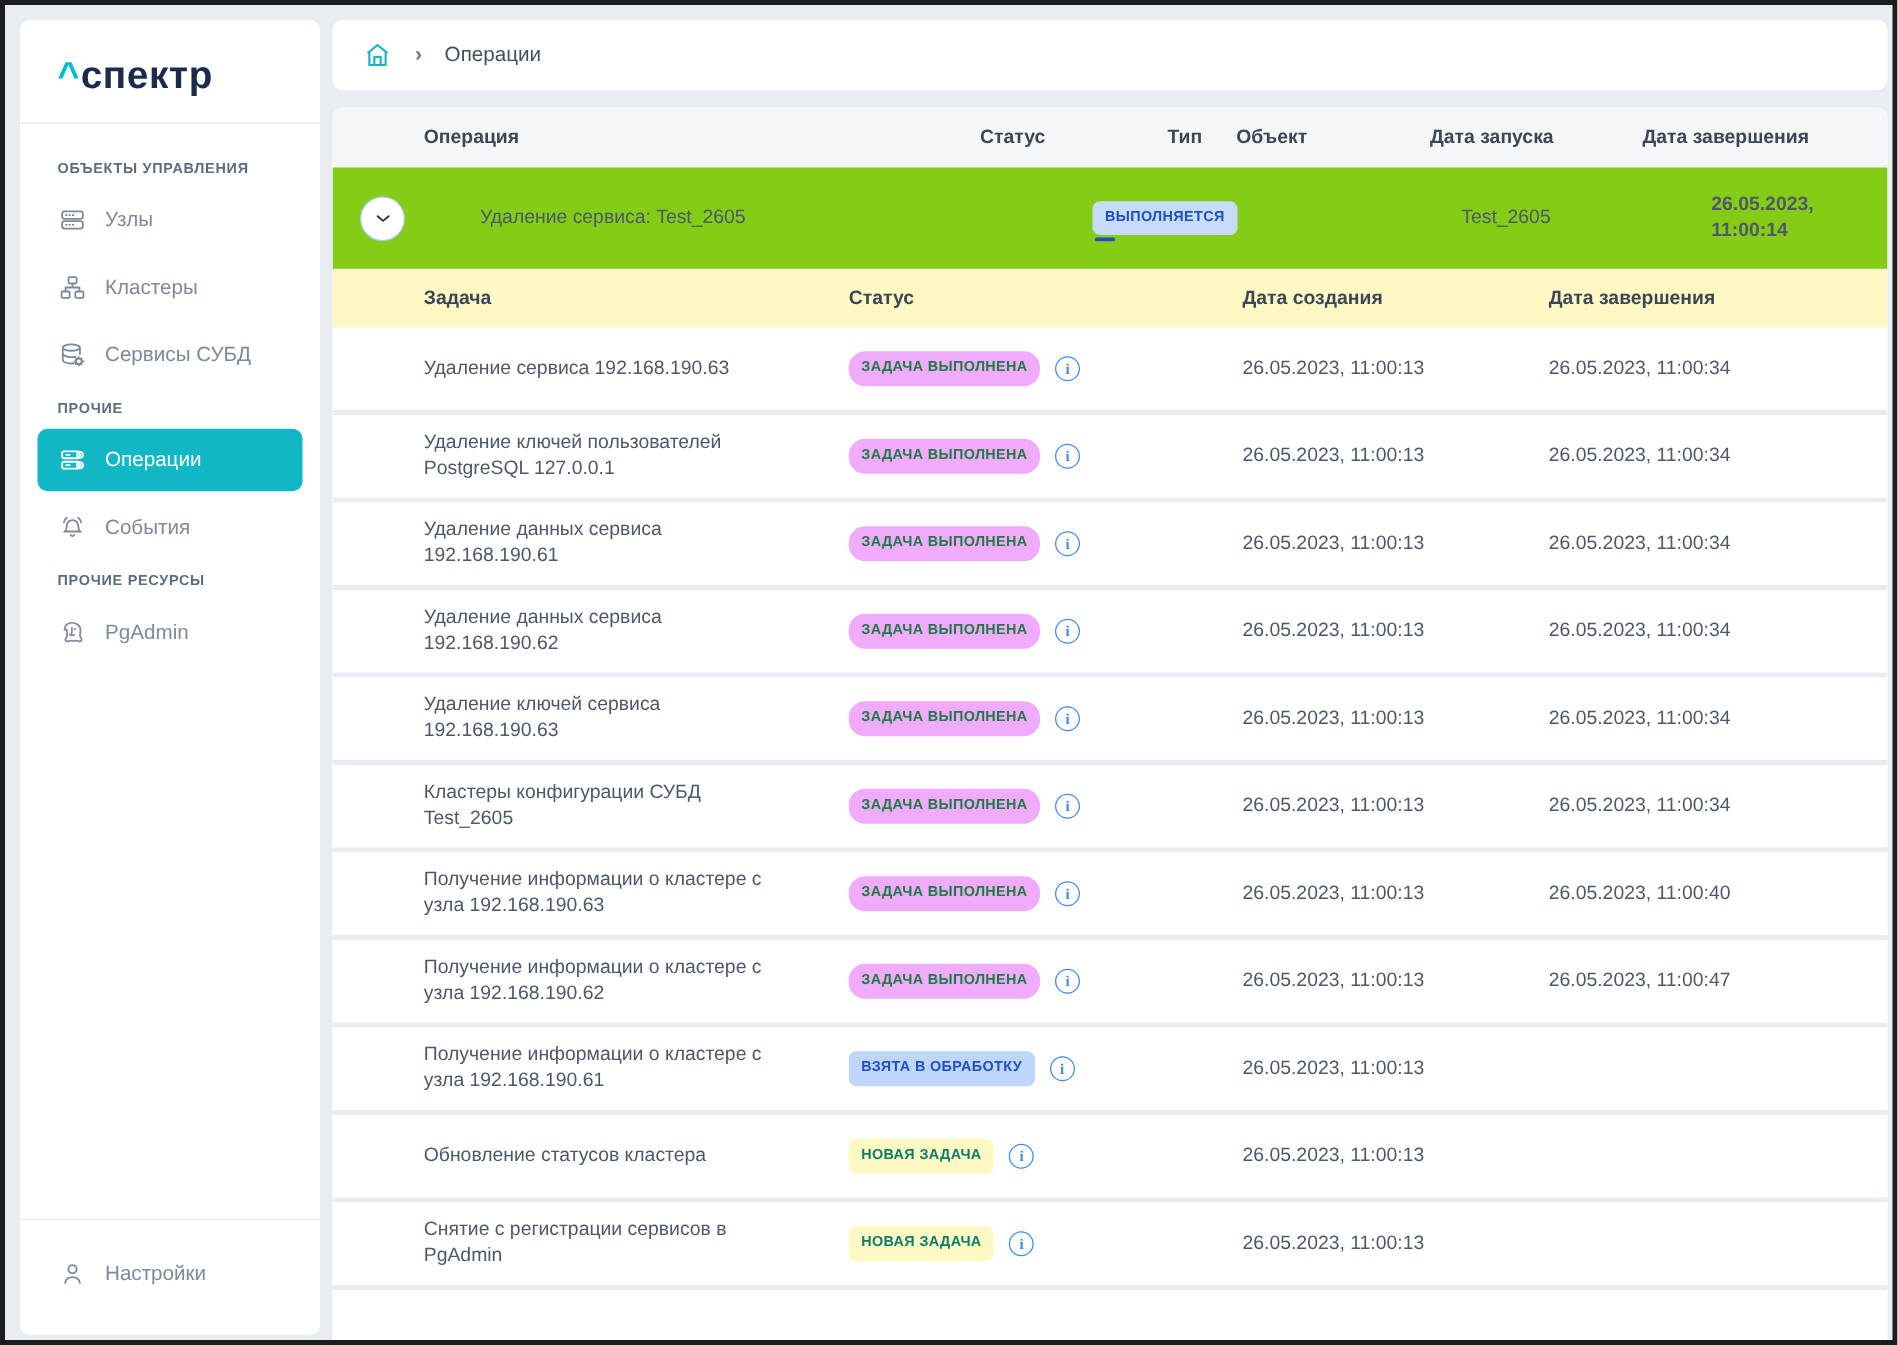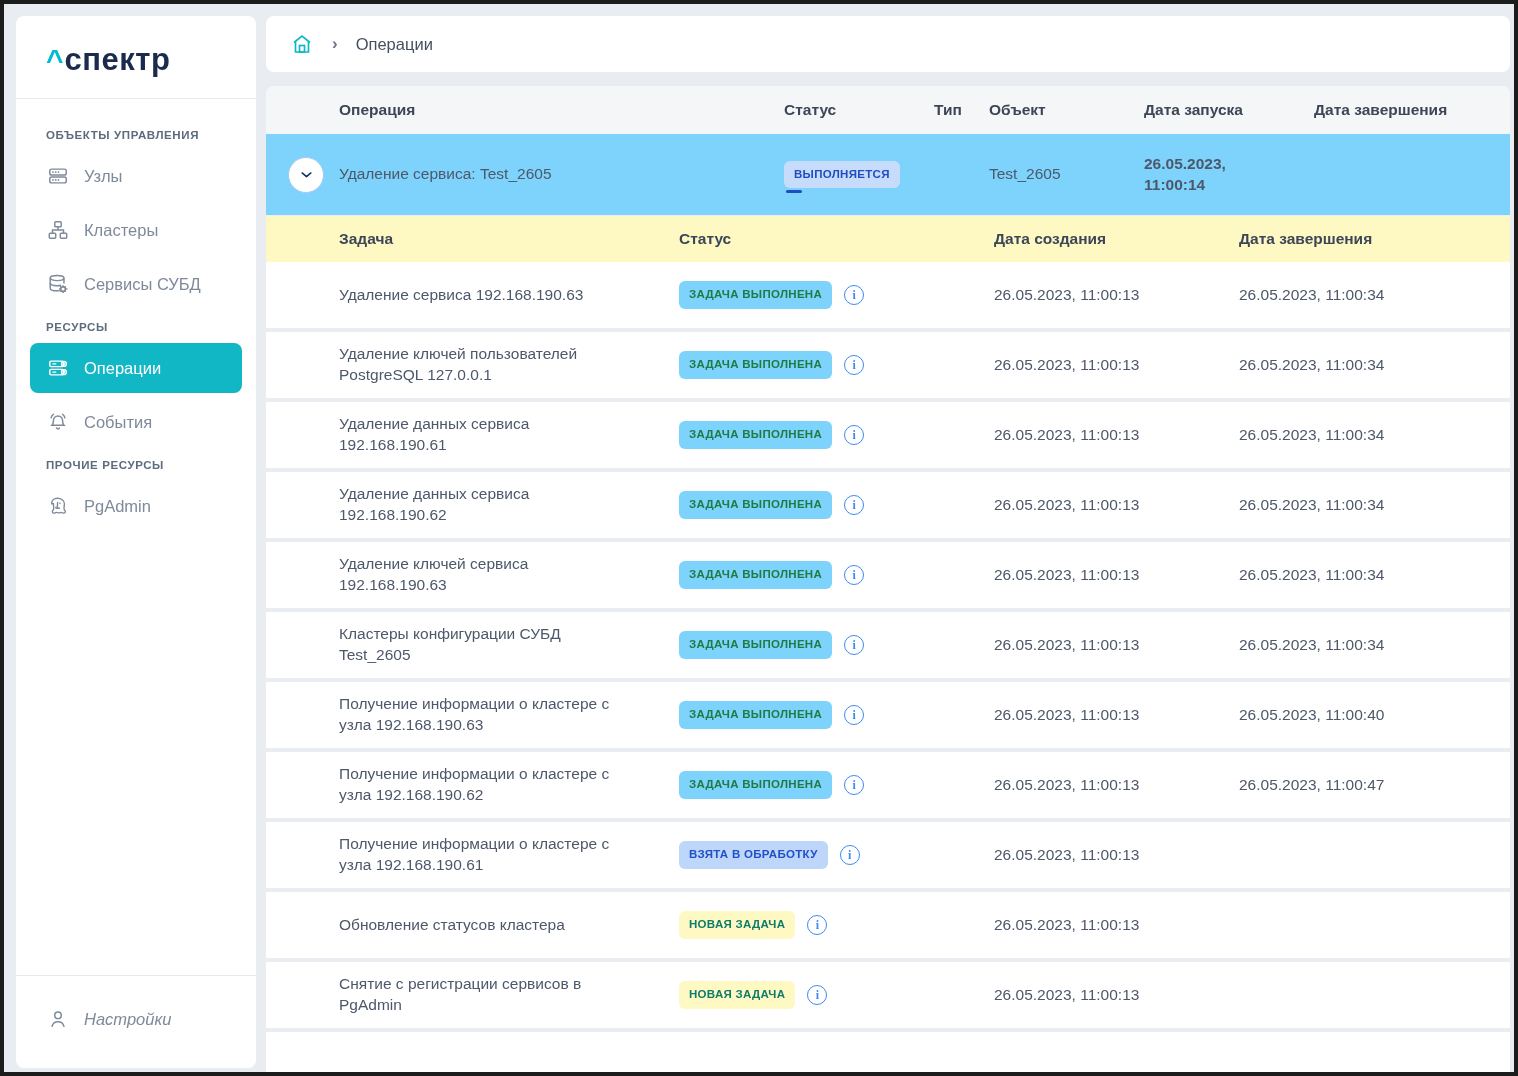--- a/index.html
+++ b/index.html
@@ -24,37 +24,37 @@
   }
   .side-item {
     display:flex; align-items:center; gap:14px; padding:13px 16px;
     border-radius:8px; color:#7e8a9a; font-size:16.5px; cursor:pointer;
     margin-bottom:4px;
   }
   .side-item .icn { width:24px; height:24px; flex:0 0 24px; display:flex; align-items:center; justify-content:center; }
   .side-item svg { stroke:#7e8a9a; }
   .side-item.active { background:#12b7c6; color:#ffffff; }
   .side-item.active svg { stroke:#ffffff; }
-  .sidebar-footer { border-top:1px solid #e6e9ee; padding:18px 14px 20px 14px;font-style:italic; }
+  .sidebar-footer { border-top:1px solid #e6e9ee; padding:18px 14px 20px 14px; }
   
   .main { position:absolute; left:262px; top:12px; width:1244px; height:1060px; }
   .breadcrumb-card {
     background:#ffffff; border-radius:8px; height:56px;
     display:flex; align-items:center; padding:0 24px; gap:18px;
   }
   .crumb-sep { color:#6a7688; font-size:17px; font-weight:bold; }
   .crumb-label { color:#45505f; font-size:16.5px; }
   .table-card {
     margin-top:14px; background:#ffffff; border-radius:8px 8px 0 0;
     height:990px; overflow:hidden;
   }
   .ops-grid { display:grid; grid-template-columns:73px 445px 150px 55px 155px 170px 1fr; align-items:center; }
   .ops-header { background:#f5f6f8; height:48px; }
   .ops-header .hcell { color:#3c4657; font-size:15.5px; font-weight:bold; }
-  .ops-row { height:82px; background:#7dd3fc; border-bottom:1px solid #eceef2; }
+  .ops-row { height:82px; background:#84cc16; border-bottom:1px solid #eceef2;gap:45px; }
   .cell { color:#4d586a; font-size:15.5px; line-height:1.35; padding-right:14px; }
   .expander {
     width:36px; height:36px; border-radius:50%; border:1px solid #a9c9f2;
     background:#ffffff; display:flex; align-items:center; justify-content:center;
     margin-left:22px; cursor:pointer;
   }
   .tasks-grid { display:grid; grid-template-columns:340px 315px 245px 1fr; align-items:center; padding-left:73px; }
   .tasks-header { background:#fef9c3; height:46px; }
   .tasks-header .hcell { color:#3c4657; font-size:15.5px; font-weight:bold; }
   .task-row { background:#ffffff; min-height:70px; border-bottom:4px solid #e9ecf1; }
@@ -62,21 +62,21 @@
   
   .badge {
     display:inline-block; padding:6px 10px; border-radius:6px;
     font-size:11.5px; font-weight:bold; letter-spacing:0.3px; white-space:nowrap;text-align:right;
   }
   .badge-running { background:#c6dcfa; color:#1f4ec2; position:relative; }
   .badge-running::after {
     content:""; position:absolute; left:2px; bottom:-5px; width:16px; height:3px;
     background:#1f4ec2; border-radius:2px;
   }
-  .badge-done { background:#7dd3fc; color:#1e7b44; }
+  .badge-done { background:#f0abfc; color:#1e7b44;border-radius:13px; }
   .badge-processing { background:#bdd6fa; color:#2050c8; }
   .badge-new { background:#fef9c3; color:#0e7c6b; }
   .status-cell { display:flex; align-items:center; gap:12px; }
   .info-icon {
     width:20px; height:20px; border-radius:50%; border:1.6px solid #3d8af7;
     color:#3d8af7; font-size:12px; font-weight:bold; font-family:"Liberation Serif", serif;
     display:flex; align-items:center; justify-content:center; cursor:pointer; flex:0 0 20px;
   }
 </style>
 </head>
@@ -123,21 +123,21 @@
             <ellipse cx="11" cy="5.5" rx="7.5" ry="2.8"></ellipse>
             <path d="M3.5 5.5v11c0 1.6 3.4 2.9 7.5 2.9 1 0 2-.08 2.9-.22M18.5 5.5v6"></path>
             <path d="M3.5 11c0 1.6 3.4 2.9 7.5 2.9 1.6 0 3.1-.2 4.3-.55"></path>
             <circle cx="17.5" cy="17.5" r="2.6"></circle>
             <path d="M17.5 13.8v1.2M17.5 20v1.2M13.8 17.5h1.2M20.5 17.5h1.2M15 15l.9.9M19.1 19.1l.9.9M20 15l-.9.9M15.9 19.1l-.9.9" stroke-linecap="round"></path>
           </svg>
         </span>
         <span>Сервисы СУБД</span>
       </div>
 
-      <div class="section-label">РЕСУРСЫ</div>
+      <div class="section-label">ПРОЧИЕ</div>
 
       <div class="side-item active">
         <span class="icn">
           <svg width="22" height="22" viewBox="0 0 24 24" fill="none" stroke-width="1.6">
             <rect x="3" y="4.5" width="15" height="6" rx="1.5"></rect>
             <rect x="3" y="13.5" width="15" height="6" rx="1.5"></rect>
             <path d="M6.5 7.5h3M6.5 16.5h3" stroke-linecap="round"></path>
             <circle cx="18.5" cy="7.5" r="2.6"></circle>
             <path d="M17.4 7.5l.8.8 1.4-1.5"></path>
             <circle cx="18.5" cy="16.5" r="2.6"></circle>

